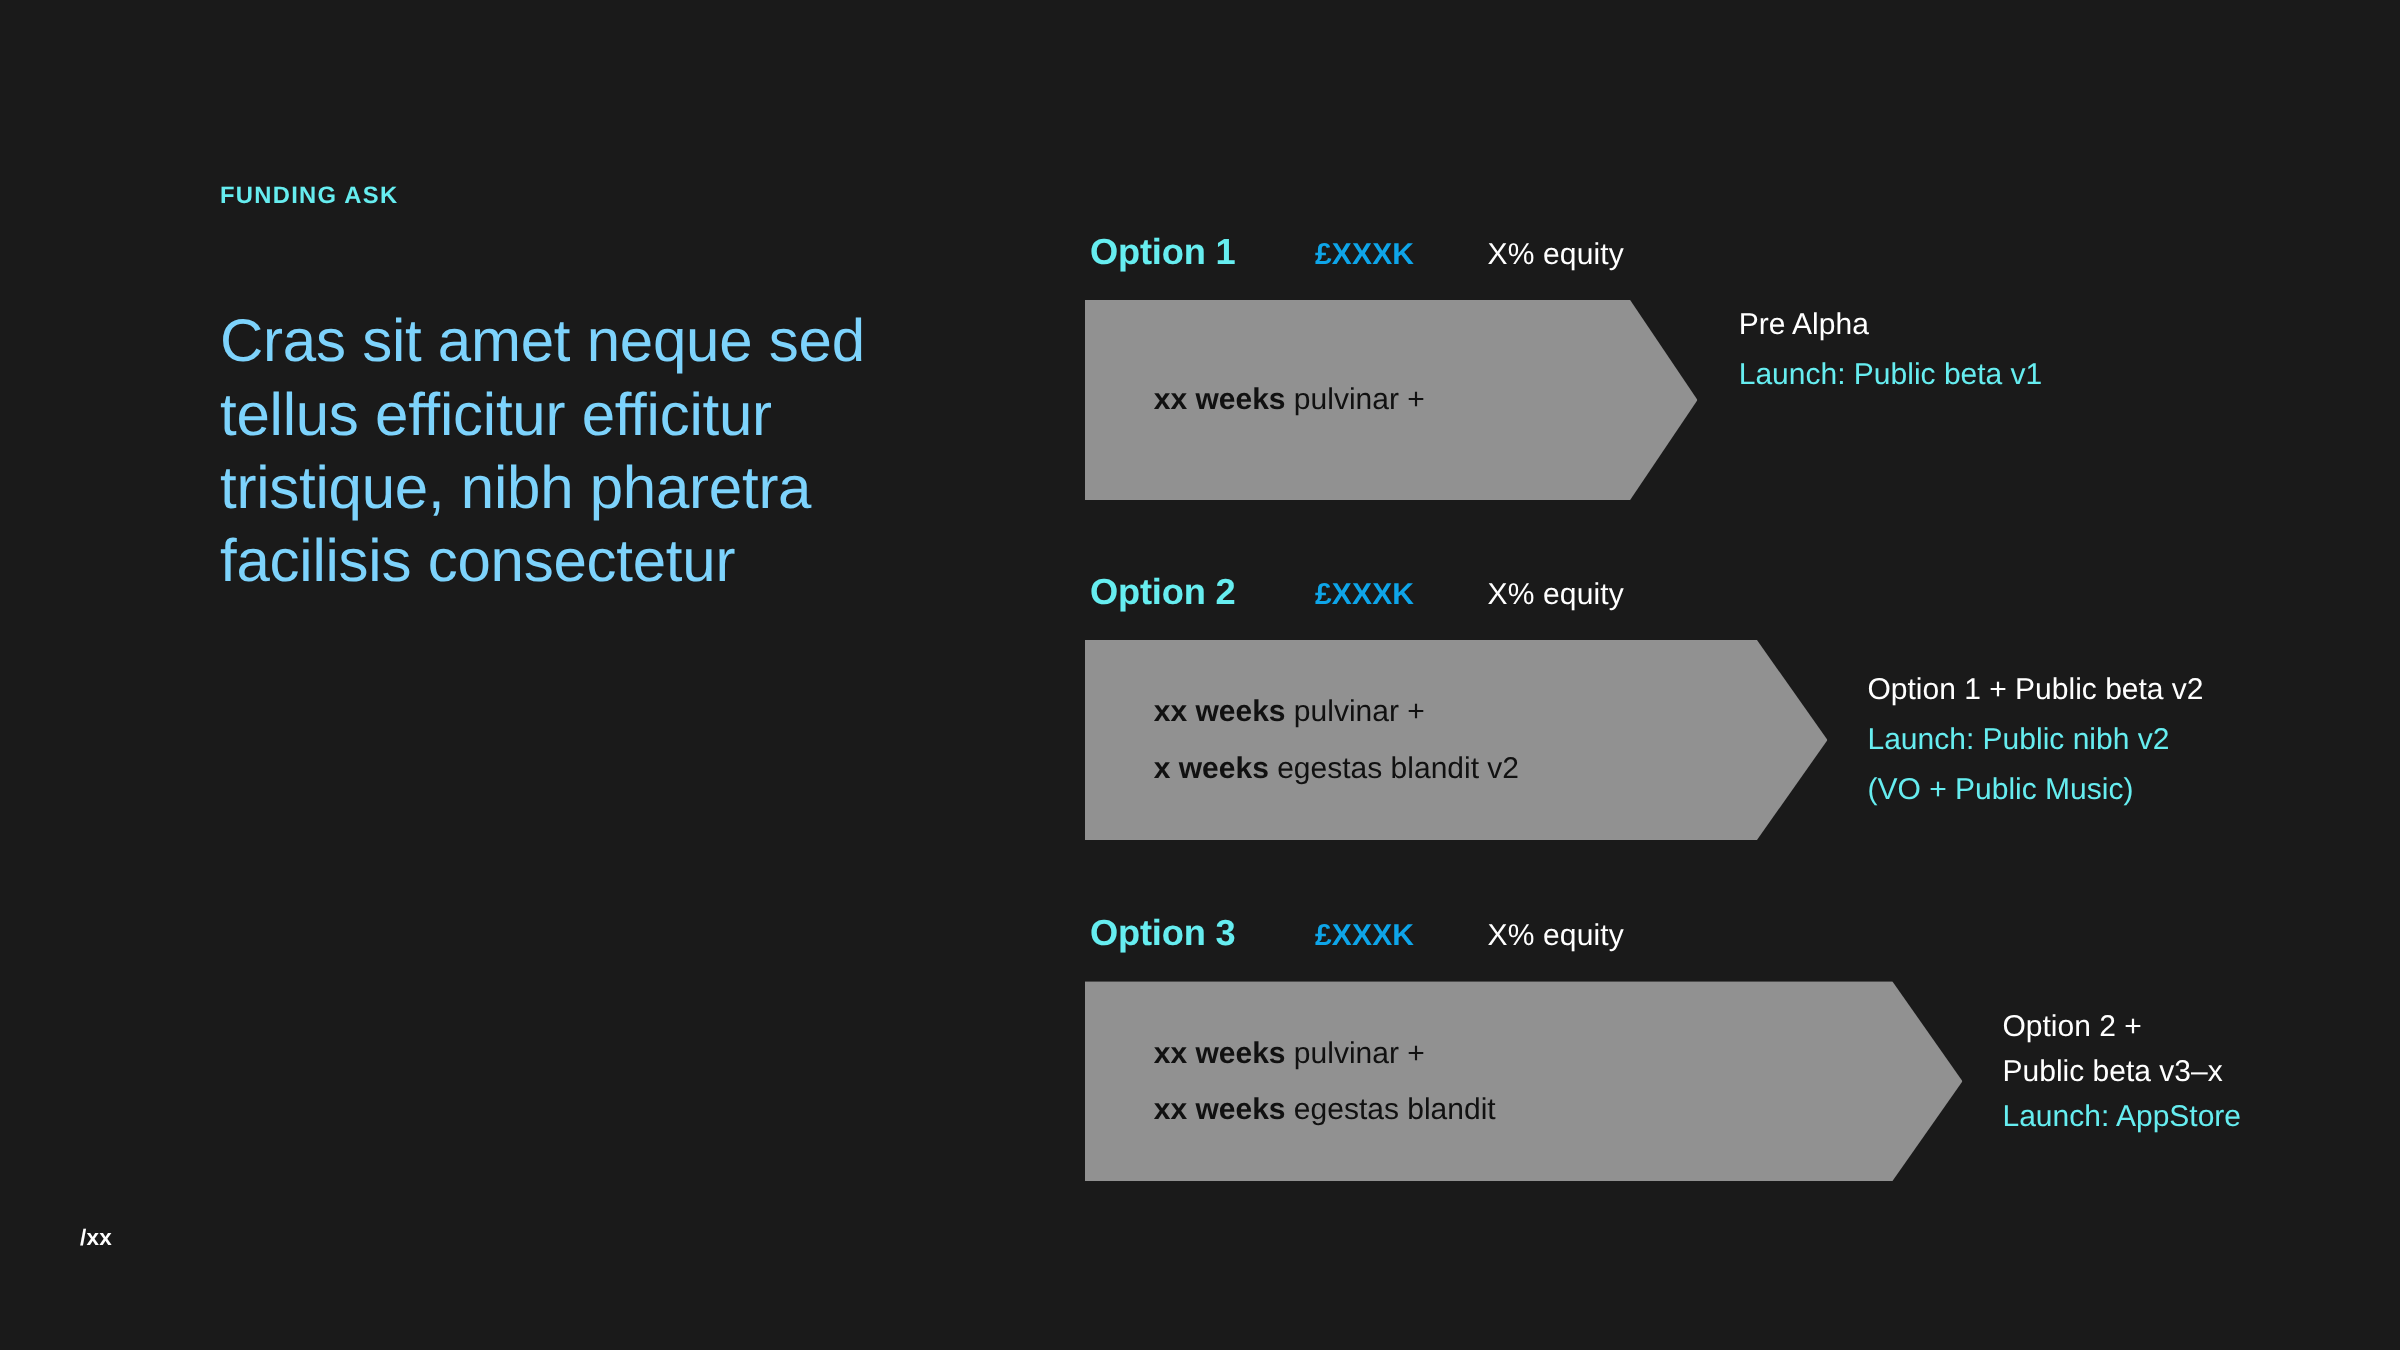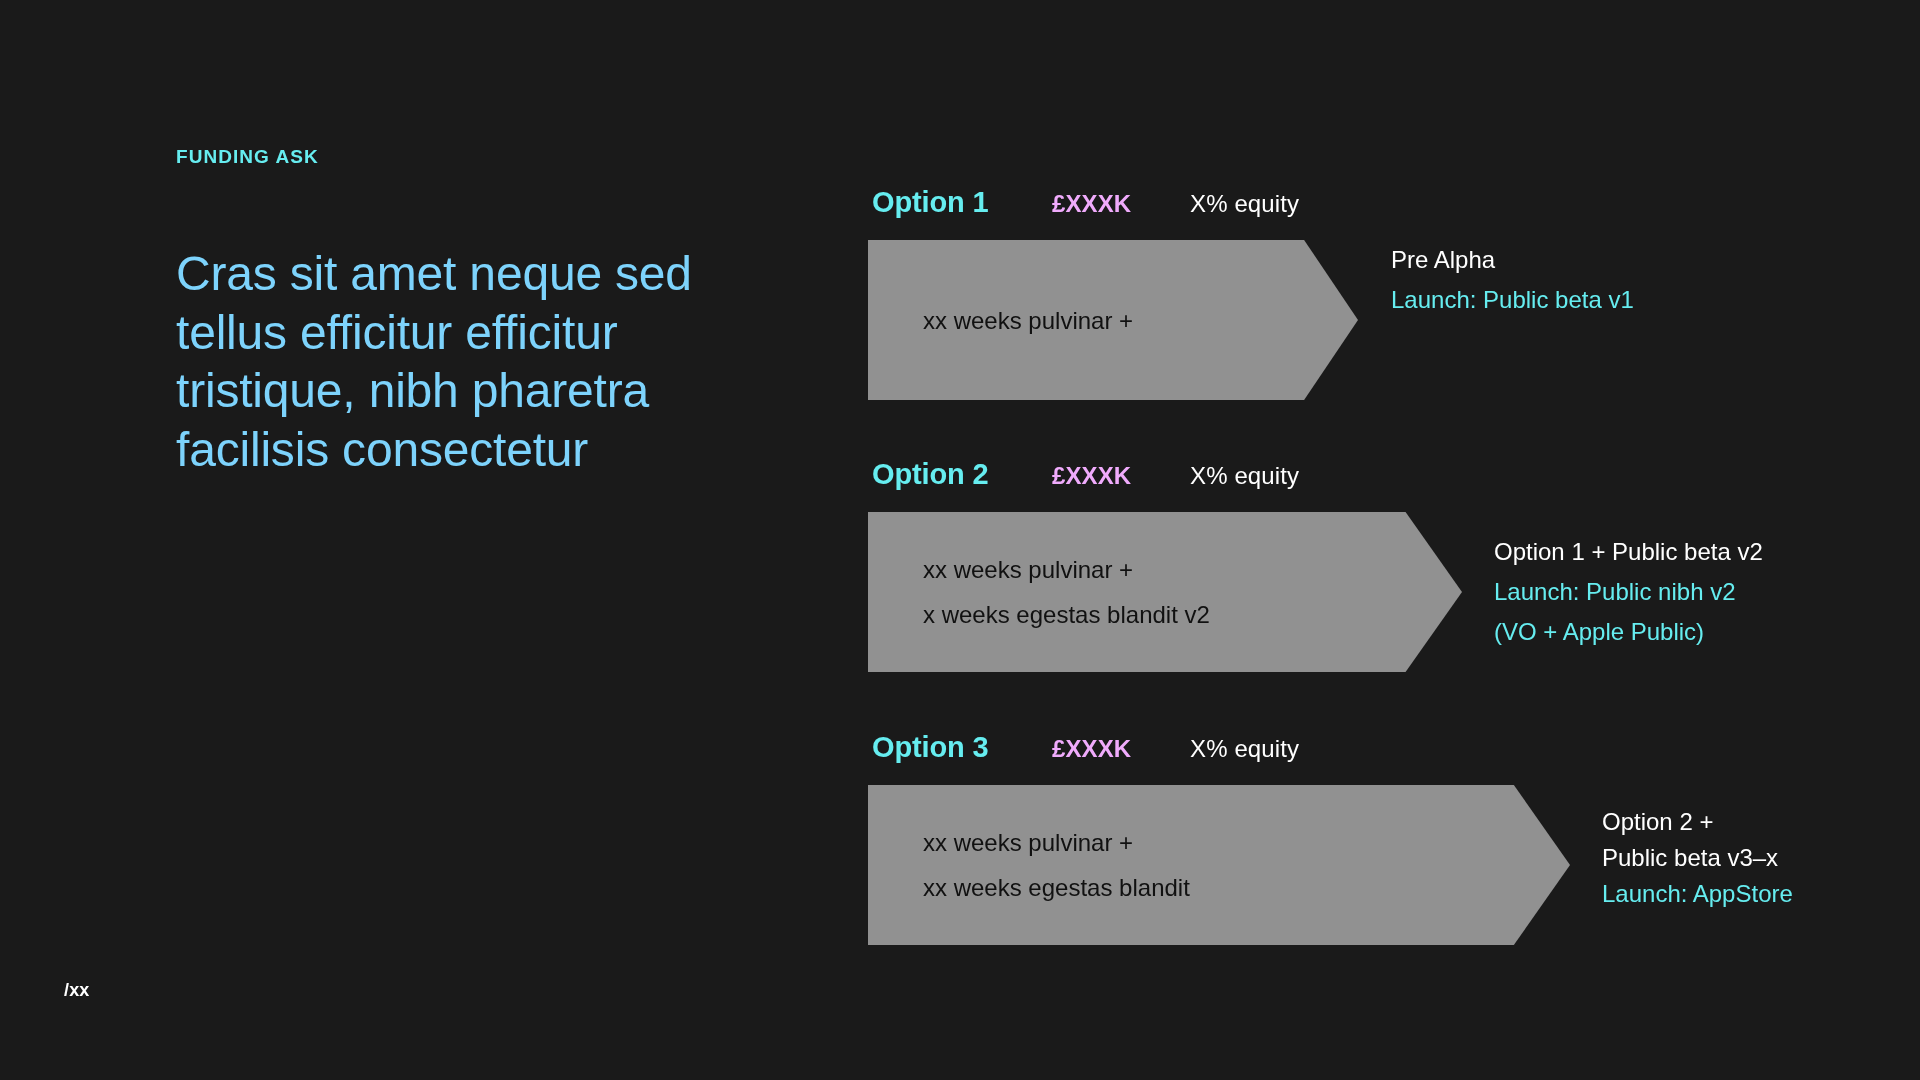--- a/index.html
+++ b/index.html
@@ -63,21 +63,21 @@
     font-weight: 700;
     color: #66edf0;
     letter-spacing: -0.005em;
   }
   .opt-amount {
     position: absolute;
     left: 180px;
     top: 4px;
     font-size: 24px;
     font-weight: 700;
-    color: #f0abfc;
+    color: #0ea5e9;
     letter-spacing: 0.005em;
   }
   .opt-equity {
     position: absolute;
     left: 318px;
     top: 4px;
     font-size: 24px;
     font-weight: 400;
     color: #ffffff;
     letter-spacing: 0.005em;
@@ -97,21 +97,21 @@
     transform: translateY(-50%);
     white-space: nowrap;
   }
   .arrow-line {
     font-size: 24px;
     line-height: 45px;
     color: #111111;
     font-weight: 400;
   }
   .arrow-line b {
-    font-weight: 400;
+    font-weight: 700;
   }
 
   
   .milestones {
     position: absolute;
     white-space: nowrap;
   }
   .ms {
     font-size: 24px;
     line-height: 40px;
@@ -183,21 +183,21 @@
       </div>
       <div class="arrow-line">
         <b>x weeks</b><span> egestas blandit v2</span>
       </div>
     </div>
   </div>
 
   <div class="milestones" style="left:1494px; top:532px;">
     <div class="ms">Option 1 + Public beta v2</div>
     <div class="ms accent">Launch: Public nibh v2</div>
-    <div class="ms accent">(VO + Apple Public)</div>
+    <div class="ms accent">(VO + Public Music)</div>
   </div>
 
   <div class="option" style="left:872px; top:731px;">
     <div class="opt-header">
       <span class="opt-name">Option 3</span>
       <span class="opt-amount">£XXXK</span>
       <span class="opt-equity">X% equity</span>
     </div>
   </div>
 

